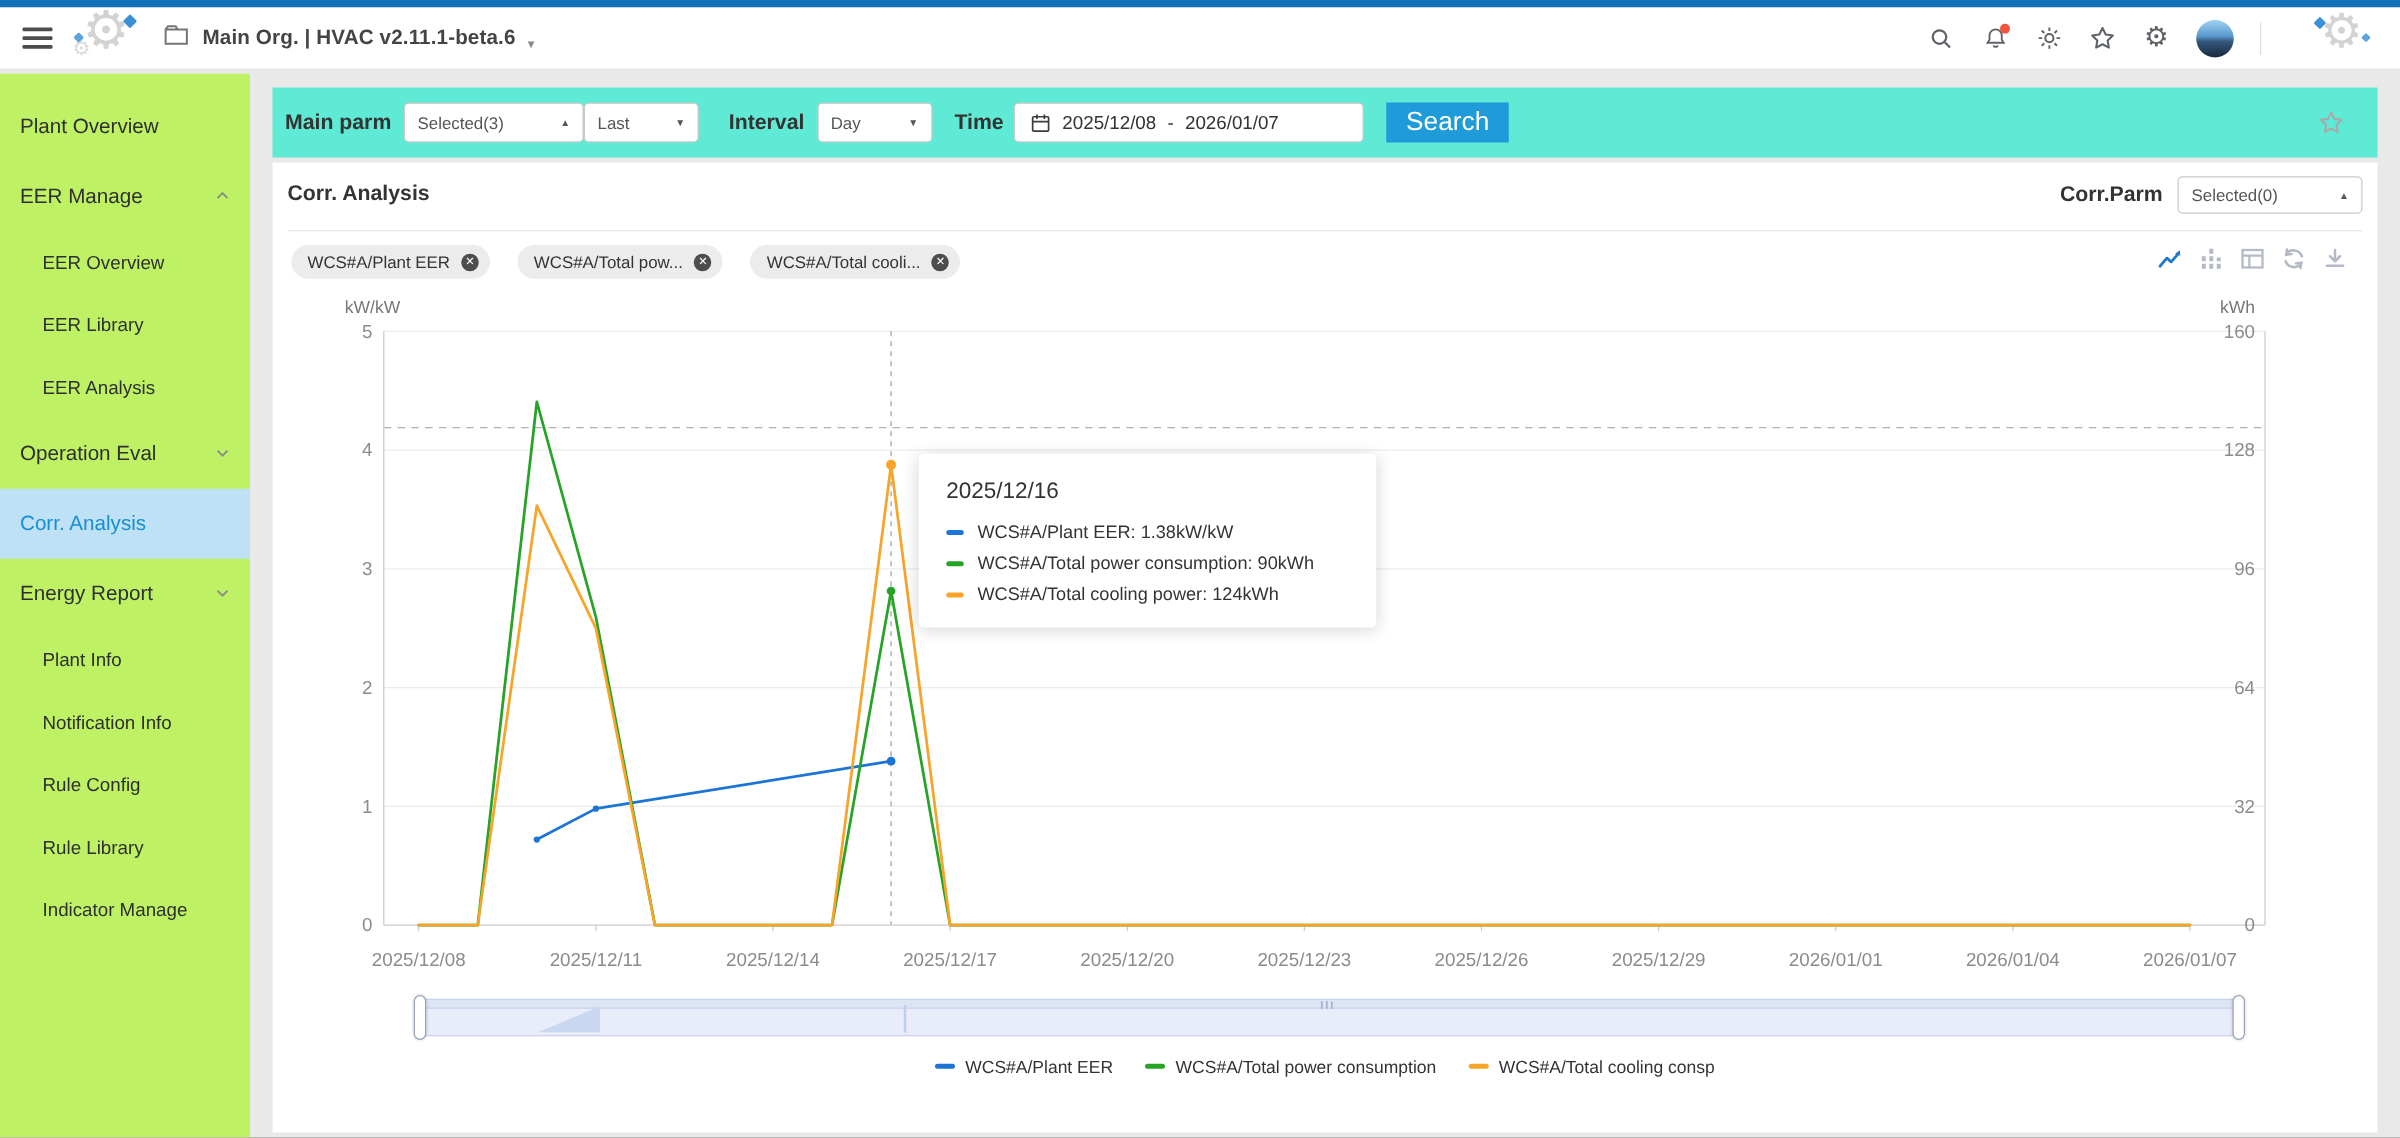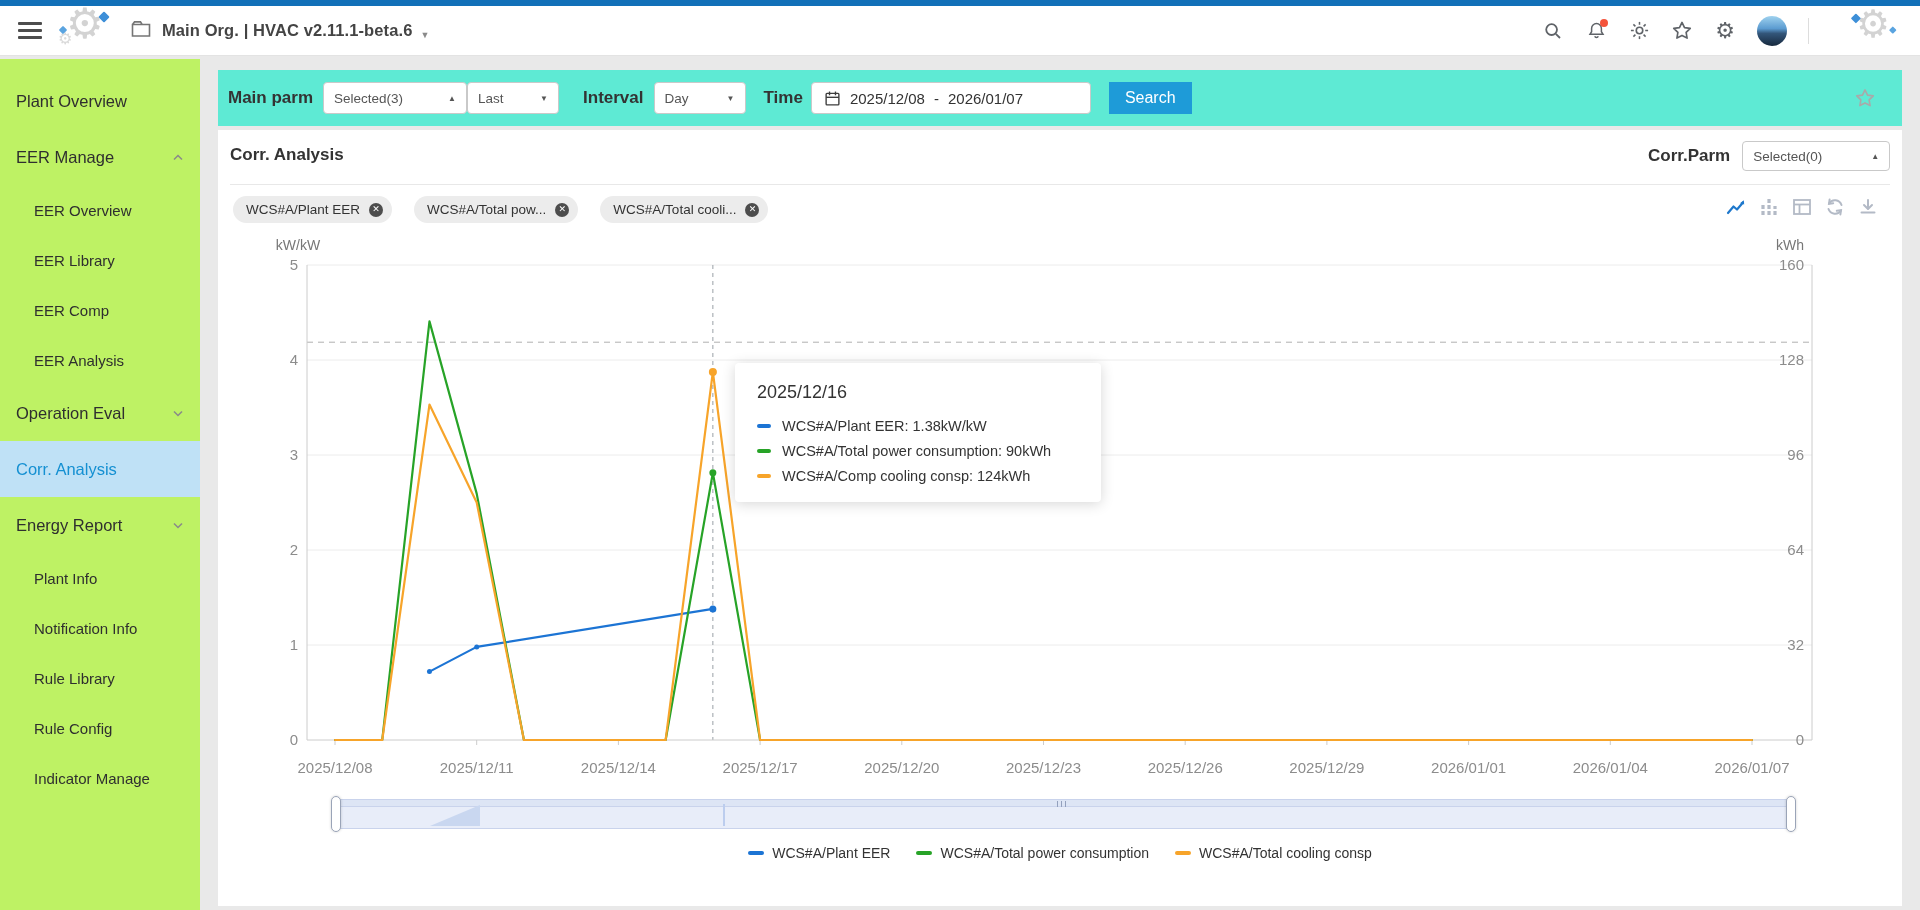--- a/index.html
+++ b/index.html
@@ -45,21 +45,21 @@
   .filter-panel { position:absolute; left:218px; top:70px; width:1684px; height:56px; background:#5eead4;
                   display:flex; align-items:center; padding:0 26px 0 10px; }
   .flabel { font-size:17px; font-weight:600; color:#333; }
   .select { height:32px; background:#fff; border:1px solid #c9c9c9; border-radius:4px; display:flex; align-items:center;
             padding:0 10px; font-size:13.5px; color:#555; cursor:pointer; }
   .select .cv { flex:1; }
   .select .car { font-size:8px; color:#555; margin-left:8px; }
   .date-input { height:32px; border:1px solid #c9c9c9; border-radius:4px; display:flex; align-items:center;
                 gap:9px; padding:0 12px; font-size:15px; color:#333; cursor:pointer; background:#fff; }
   .search-btn { height:32px; padding:0 16px; background:#1e9bd8; color:#fff; border:none; border-radius:0;
-                font-size:16px; font-family:inherit; cursor:pointer; }
+                font-size:21px; font-family:inherit; cursor:pointer; }
 
   
   .main-panel { position:absolute; left:218px; top:130px; width:1684px; height:776px; background:#fff; }
   .panel-title { position:absolute; left:230px; top:145px; font-size:17px; font-weight:600; color:#333; }
   .corrparm { position:absolute; left:1648px; top:141px; display:flex; align-items:center; gap:12px; }
   .panel-divider { position:absolute; left:230px; top:184px; width:1660px; height:1px; background:#e8e8e8; }
   .tags-row { position:absolute; left:233px; top:196px; display:flex; gap:22px; }
   .tag { height:27px; background:#ececec; border-radius:14px; display:flex; align-items:center; gap:9px;
          padding:0 9px 0 13px; font-size:13.5px; color:#333; }
   .tag .x { width:14px; height:14px; border-radius:50%; background:#4d4d4d; color:#fff; font-size:9px;
@@ -181,23 +181,20 @@
             <polyline points="2,7.5 6,3.5 10,7.5"></polyline>
           </svg></span>
       </div>
       <div class="side-item lvl2">
         <span>EER Overview</span>
       </div>
       <div class="side-item lvl2">
         <span>EER Library</span>
       </div>
       <div class="side-item lvl2">
-        <span>EER Comp</span>
-      </div>
-      <div class="side-item lvl2">
         <span>EER Analysis</span>
       </div>
       <div class="side-item lvl1">
         <span>Operation Eval</span>
         <span class="caret"><svg width="12" height="11" viewBox="0 0 12 11" fill="none" stroke="#8a8a8a" stroke-width="1.5">
             <polyline points="2,3.5 6,7.5 10,3.5"></polyline>
           </svg></span>
       </div>
       <div class="side-item lvl1 selected">
         <span>Corr. Analysis</span>
@@ -208,24 +205,24 @@
             <polyline points="2,3.5 6,7.5 10,3.5"></polyline>
           </svg></span>
       </div>
       <div class="side-item lvl2">
         <span>Plant Info</span>
       </div>
       <div class="side-item lvl2">
         <span>Notification Info</span>
       </div>
       <div class="side-item lvl2">
+        <span>Rule Config</span>
+      </div>
+      <div class="side-item lvl2">
         <span>Rule Library</span>
-      </div>
-      <div class="side-item lvl2">
-        <span>Rule Config</span>
       </div>
       <div class="side-item lvl2">
         <span>Indicator Manage</span>
       </div>
     </nav>
 
   <div class="filter-panel">
     <span class="flabel">Main parm</span>
     <div class="select" style="width:144px;margin-left:10px;">
       <span class="cv">Selected(3)</span>
@@ -387,21 +384,21 @@
         <div class="tt-row">
           <span class="tt-dash" style="background: rgb(28, 116, 212);"></span>
           <span>WCS#A/Plant EER: 1.38kW/kW</span>
         </div>
         <div class="tt-row">
           <span class="tt-dash" style="background: rgb(39, 163, 39);"></span>
           <span>WCS#A/Total power consumption: 90kWh</span>
         </div>
         <div class="tt-row">
           <span class="tt-dash" style="background: rgb(247, 164, 42);"></span>
-          <span>WCS#A/Comp cooling consp: 124kWh</span>
+          <span>WCS#A/Total cooling power: 124kWh</span>
         </div>
       </div>
   </div>
 
   <div class="dz">
     <div class="dz-top"></div>
     <div class="dz-tri"></div>
     <div class="dz-spike"></div>
     <div class="dz-grip">
         <i></i>

